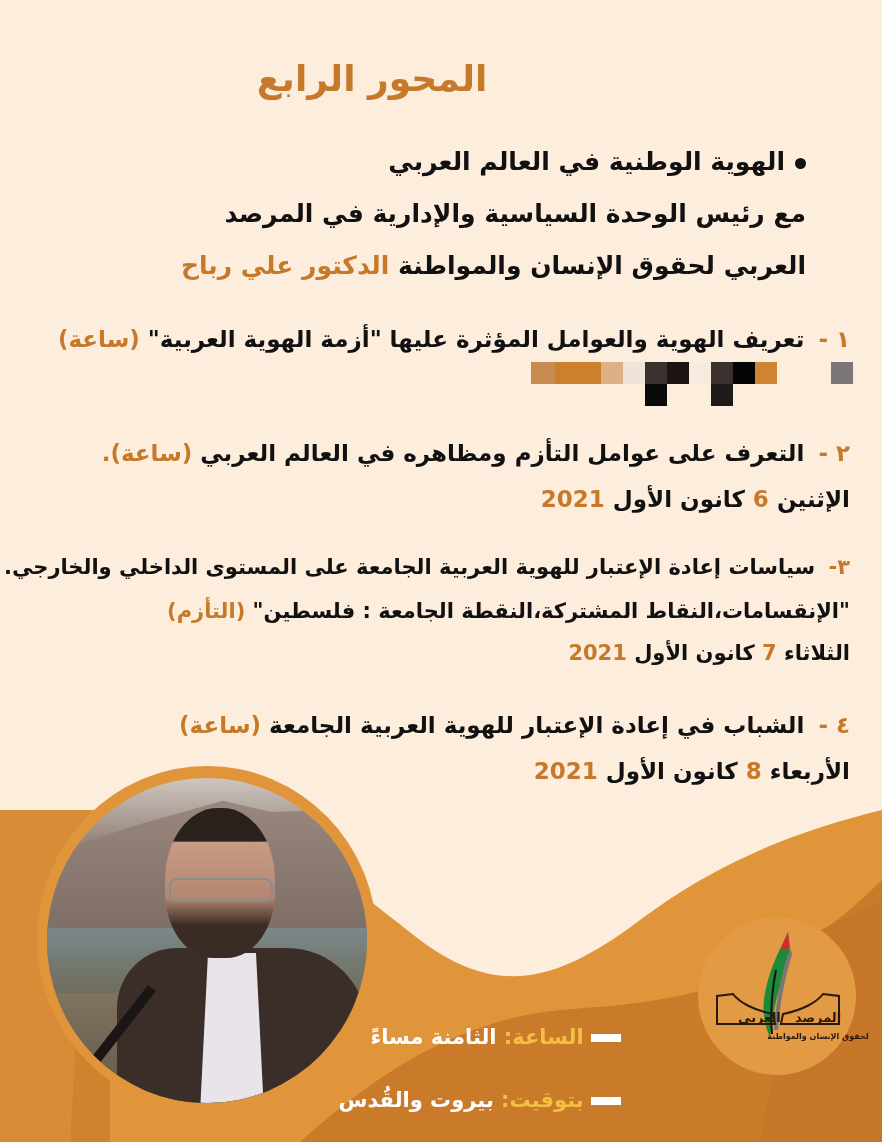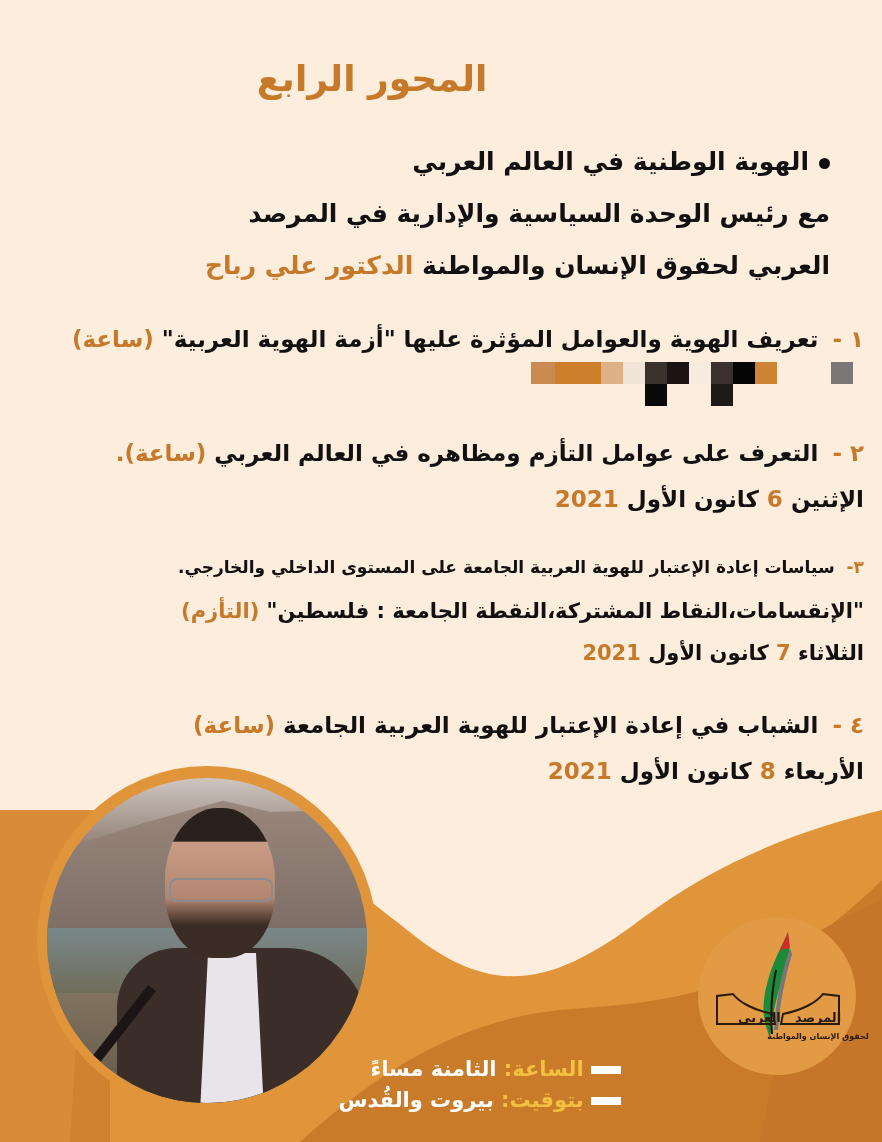--- a/index.html
+++ b/index.html
@@ -11,26 +11,26 @@
     color: #111;
   }
   .poster { position: absolute; inset: 0; width: 882px; height: 1142px; overflow: hidden; background: #fdeddd; }
 
   .title {
     position: absolute; top: 58px; left: 0; width: 744px;
     text-align: center; font-size: 36px; font-weight: bold;
     color: #c7792a; letter-spacing: 0;
   }
 
-  .intro { position: absolute; right: 52px; top: 136px; width: 700px; text-align: right; }
+  .intro { position: absolute; right: 76px; top: 136px; width: 700px; text-align: right; }
   .intro .line { font-size: 25px; font-weight: bold; line-height: 52px; white-space: nowrap; }
   .intro .bullet { display: inline-block; width: 11px; height: 11px; border-radius: 50%; background: #111; margin-left: 10px; vertical-align: middle; }
   .accent { color: #c7792a; text-align: right; }
 
-  .item { position: absolute; right: 18px; text-align: right; white-space: nowrap; }
+  .item { position: absolute; right: 32px; text-align: right; white-space: nowrap; }
   .item .head { font-size: 23px; font-weight: bold; line-height: 46px; }
   .item .num { color: #c7792a; margin-left: 6px; }
   .item .sub { font-size: 21px; font-weight: bold; line-height: 42px; }
   .item .date { font-size: 23px; font-weight: bold; line-height: 46px; }
 
   .item1 { top: 316px; }
   .item2 { top: 430px; }
   .item3 { top: 544px; }
   .item4 { top: 702px; }
 
@@ -63,21 +63,21 @@
   }
   .logo-flag { position: absolute; left: 752px; top: 930px; width: 40px; height: 110px; }
   .logo-book { position: absolute; left: 713px; top: 990px; width: 130px; height: 38px; }
   .logo-txt { position: absolute; left: 758px; top: 1032px; width: 120px; font-size: 8px; font-weight: bold; color: #2a1a0e; text-align: center; }
   .logo-lbl { position: absolute; top: 1010px; font-size: 13px; font-weight: bold; color: #2a1a0e; }
 
   .info { position: absolute; right: 253px; text-align: right; white-space: nowrap; font-size: 21px; font-weight: bold; }
   .info .dash { display: inline-block; width: 30px; height: 8px; background: #fff; margin-right: 8px; vertical-align: middle; }
   .info .lbl { color: #f3c041; }
   .info .val { color: #fff; }
-  .info1 { top: 1025px; margin-top: 32px; }
+  .info1 { top: 1025px; }
   .info2 { top: 1088px; }
 </style>
 </head>
 <body>
 
 <div class="poster">
 
   <div class="title">المحور الرابع</div>
 
   <div class="intro">
@@ -117,21 +117,21 @@
     </div>
     <div class="date">
       <span>الإثنين</span>
       <span class="accent">6</span>
       <span>كانون الأول</span>
       <span class="accent">2021</span>
     </div>
   </div>
 
   <div class="item item3">
-    <div class="head" style="font-size:17px">
+    <div class="head" style="font-size:21px">
       <span class="num">٣-</span>
       <span>سياسات إعادة الإعتبار للهوية العربية الجامعة على المستوى الداخلي والخارجي.</span>
     </div>
     <div class="sub">
       <span>"الإنقسامات،النقاط المشتركة،النقطة الجامعة : فلسطين"</span>
       <span class="accent">(التأزم)</span>
     </div>
     <div class="sub">
       <span>الثلاثاء</span>
       <span class="accent">7</span>

